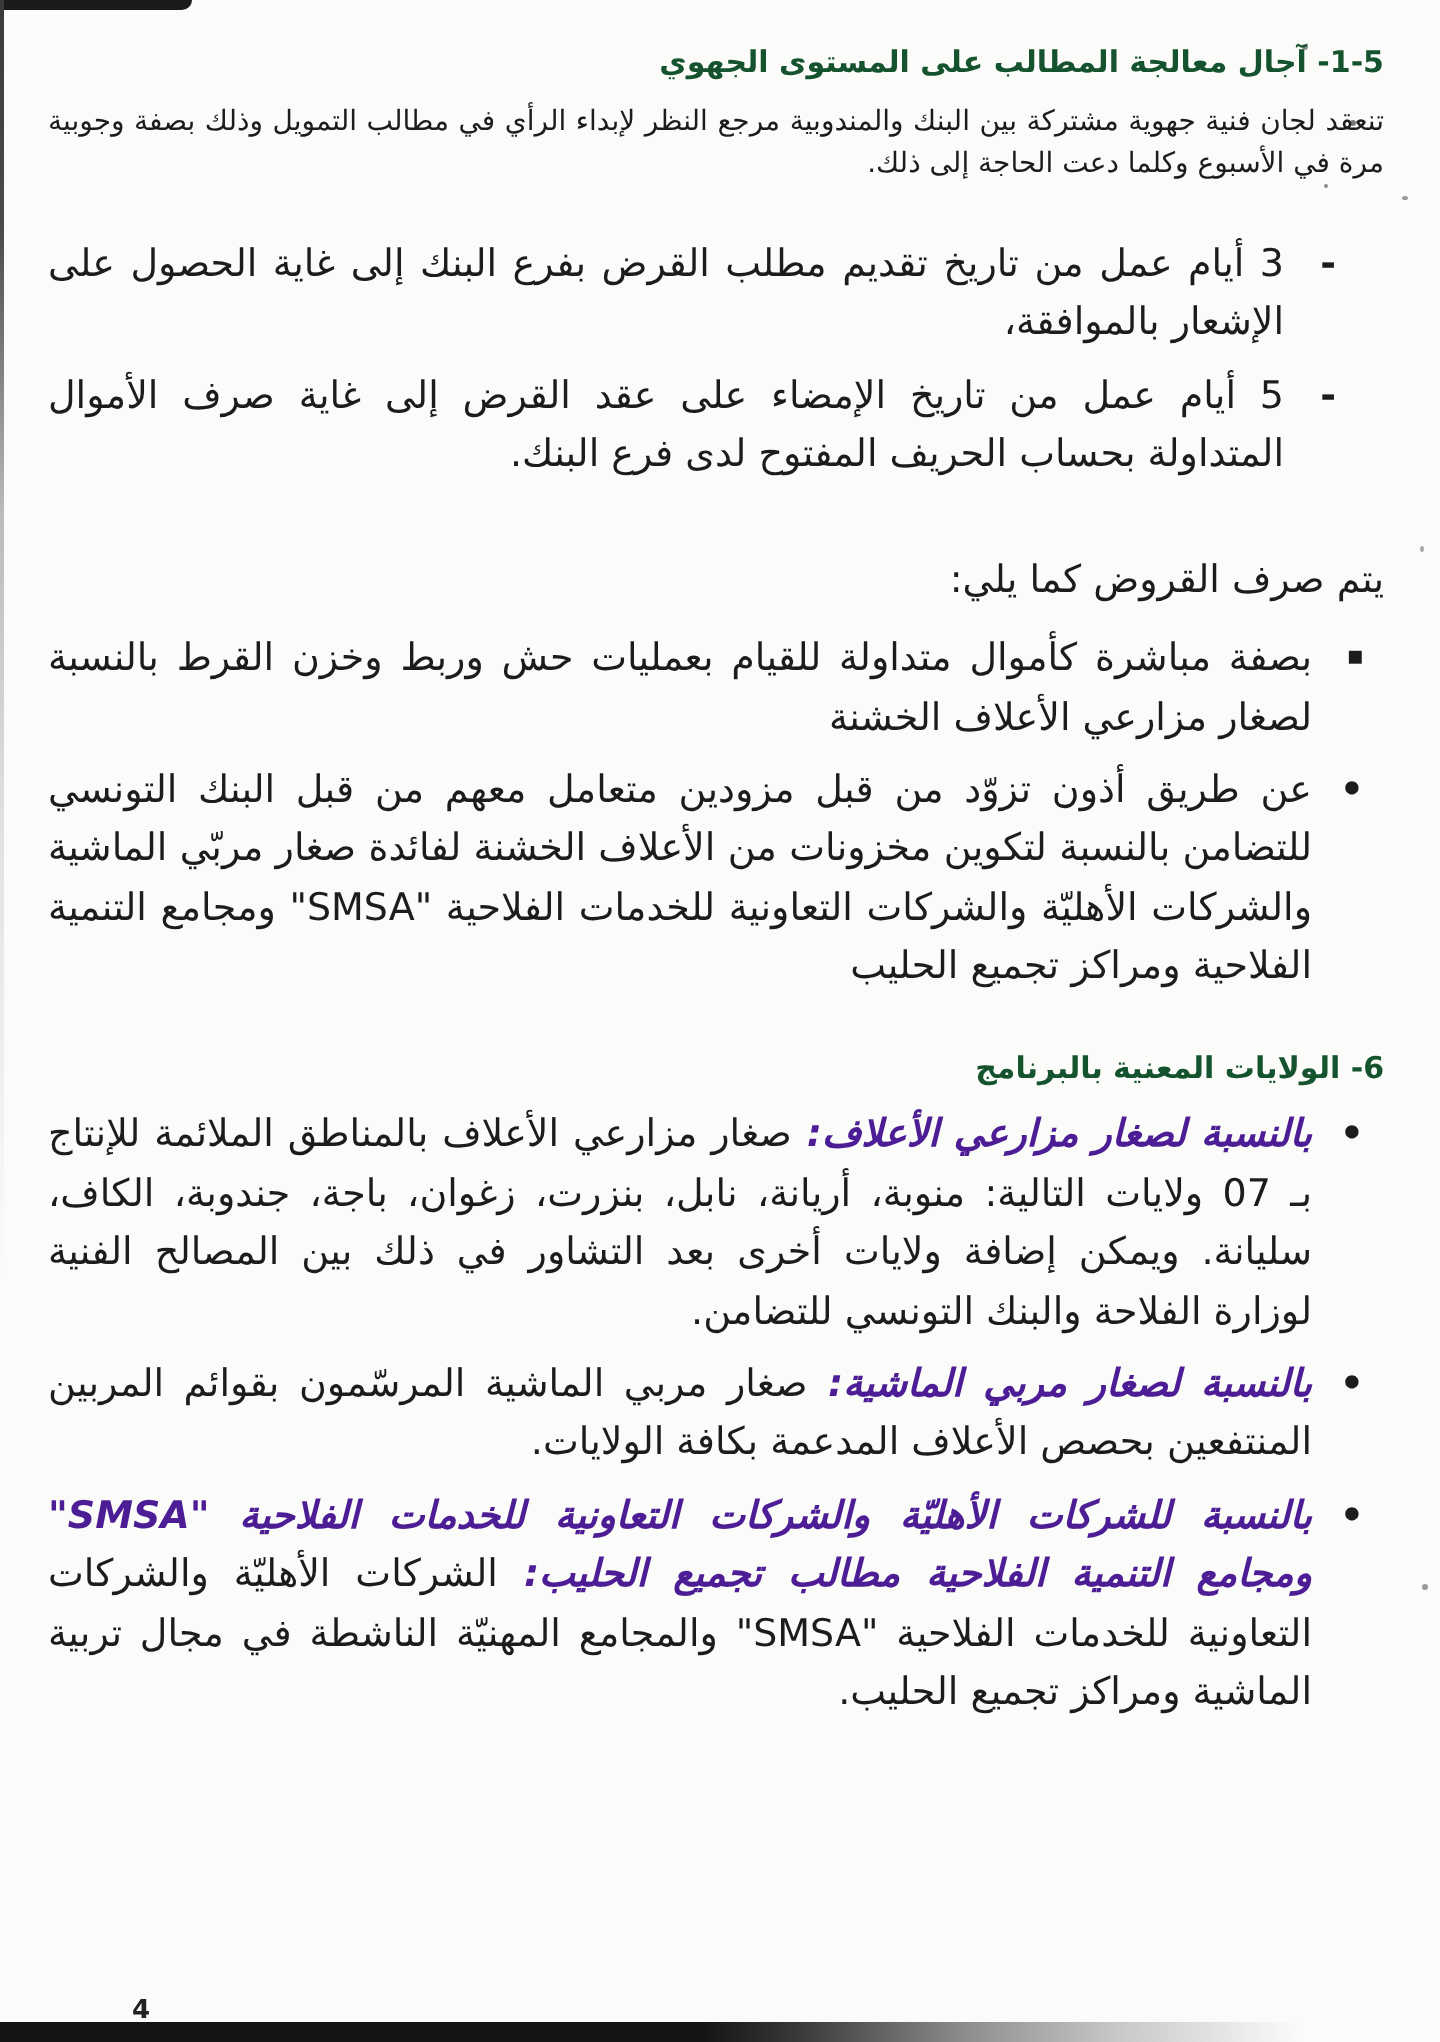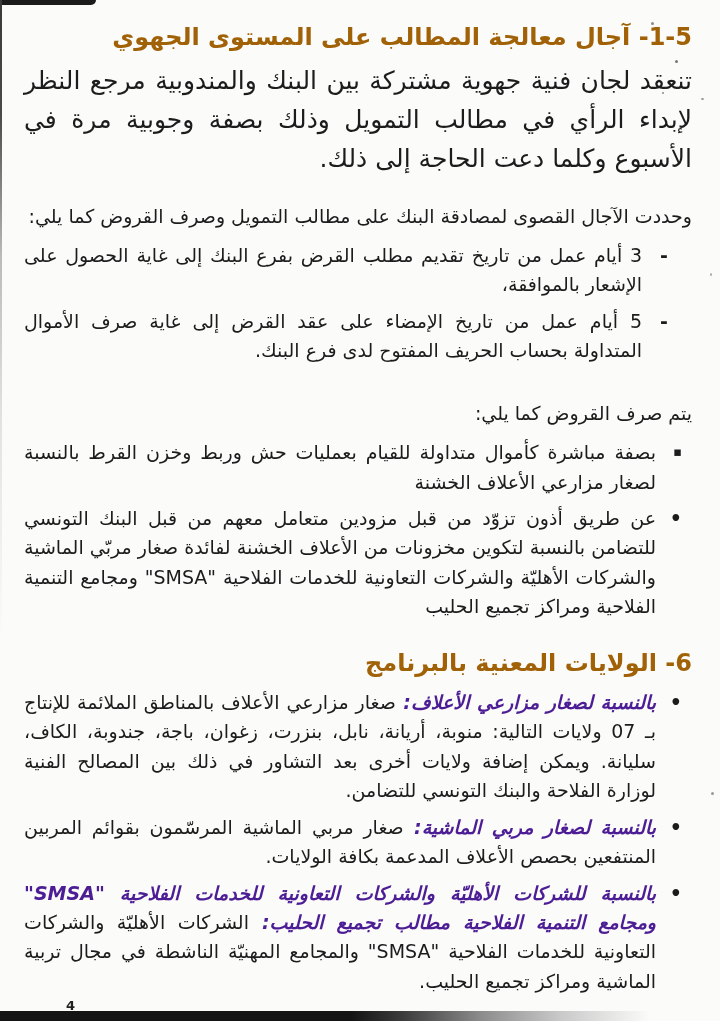--- a/index.html
+++ b/index.html
@@ -11,28 +11,28 @@
     position:relative;
     overflow:hidden;
   }
   .page{
     position:absolute;inset:0;
     padding:22px 28px 0 24px;
     box-sizing:border-box;
     direction:rtl;
   }
   .sec-heading{
-    font-size:24px;
+    font-size:15px;
     font-weight:bold;
-    color:#a16207;
+    color:#14532d;
     margin:0 0 9px 0;
     line-height:1.3;
   }
   .body-par{
-    font-size:25px;
+    font-size:14px;
     line-height:1.55;
     margin:0 0 24px 0;
     text-align:justify;
     text-align-last:right;
   }
   .intro-par{
     font-size:19px;
     line-height:1.55;
     margin:0 0 9px 0;
     text-align:right;
@@ -116,21 +116,20 @@
 <span class="speck s6"></span>
 
 <div class="page">
 
   <h3 class="sec-heading" id="s51-heading">1-5- آجال معالجة المطالب على المستوى الجهوي</h3>
 
   <p class="body-par">تنعقد لجان فنية جهوية مشتركة بين البنك والمندوبية مرجع النظر لإبداء الرأي في مطالب التمويل وذلك بصفة وجوبية مرة في الأسبوع وكلما دعت الحاجة إلى ذلك.</p>
 
 
 
-  <p class="intro-par">وحددت الآجال القصوى لمصادقة البنك على مطالب التمويل وصرف القروض كما يلي:</p>
 
   <div class="list dash-list">
     <div class="list-item">
       <span class="marker">-</span>
       <span class="item-text">3 أيام عمل من تاريخ تقديم مطلب القرض بفرع البنك إلى غاية الحصول على الإشعار بالموافقة،</span>
     </div>
     <div class="list-item">
       <span class="marker">-</span>
       <span class="item-text">5 أيام عمل من تاريخ الإمضاء على عقد القرض إلى غاية صرف الأموال المتداولة بحساب الحريف المفتوح لدى فرع البنك.</span>
     </div>

